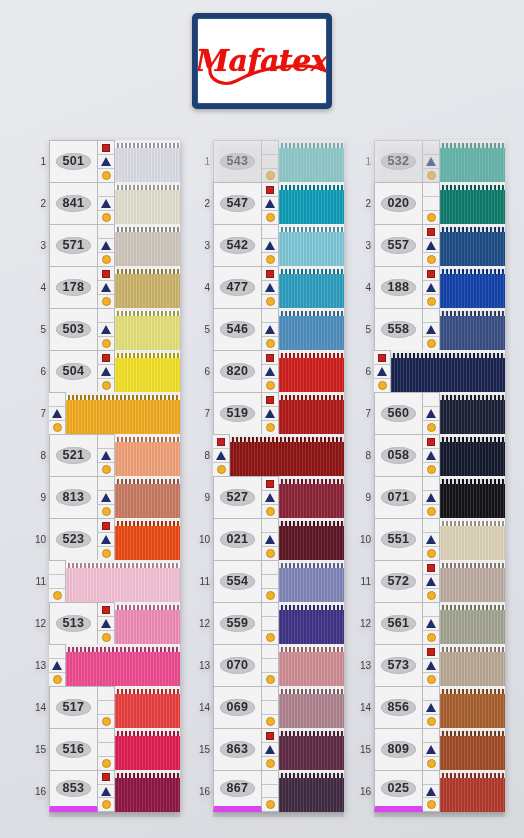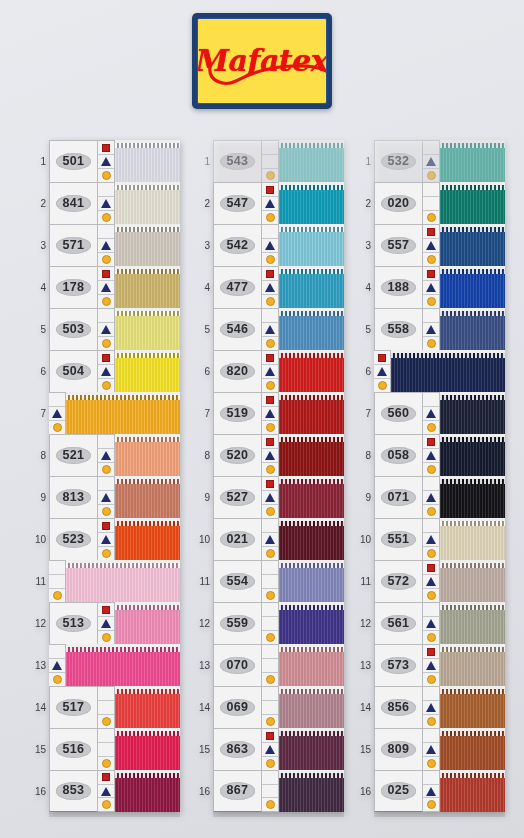--- a/index.html
+++ b/index.html
@@ -20,21 +20,21 @@
   #logo-plate {
     position: absolute; left: 192px; top: 13px;
     width: 140px; height: 96px;
     background: #1d3f72;
     border-radius: 5px;
     box-shadow: 0 2px 5px rgba(0,0,0,.30);
     padding: 5px;
   }
   #logo-inner {
     width: 100%; height: 100%;
-    background: #fde047;
+    background: #ffffff;
     border: 1px solid #2d5590;
     border-radius: 2px;
     position: relative;
     overflow: hidden;
   }
   #logo-wordmark {
     position: absolute; left: 50%; top: 50%;
     transform: translate(-50%, -52%);
     font-family: "DejaVu Serif", serif;
     font-style: italic;
@@ -88,21 +88,21 @@
 
   .card {
     flex: 0 0 49px;
     background: #f3f3f4;
     border: 1px solid #b9babd;
     border-bottom: none;
     display: flex;
     align-items: center;
     justify-content: center;
   }
-  .row:last-child .card { border-bottom: 1px solid #d946ef; }
+  .row:last-child .card { border-bottom: 6px solid #d946ef; }
 
   .code-badge {
     background: #c7c8cb;
     color: #2c2c30;
     font-size: 12.5px;
     font-weight: bold;
     border-radius: 50%/50%;
     padding: 2px 7px 3px 7px;
     line-height: 1;
     letter-spacing: .3px;
@@ -638,23 +638,20 @@
             <span class="cir"></span>
           </div>
         </div>
         <div class="swatch" style="background: rgb(176, 25, 25);">
           <div class="gap"></div>
           <div class="teeth" style="top: 3px;"></div>
         </div>
       </div>
       <div class="row">
         <div class="row-num">8</div>
-        <div class="card">
-          <span class="code-badge">520</span>
-        </div>
         <div class="symbols">
           <div class="sym-cell">
             <span class="sq"></span>
           </div>
           <div class="sym-cell">
             <span class="tri"></span>
           </div>
           <div class="sym-cell">
             <span class="cir"></span>
           </div>

